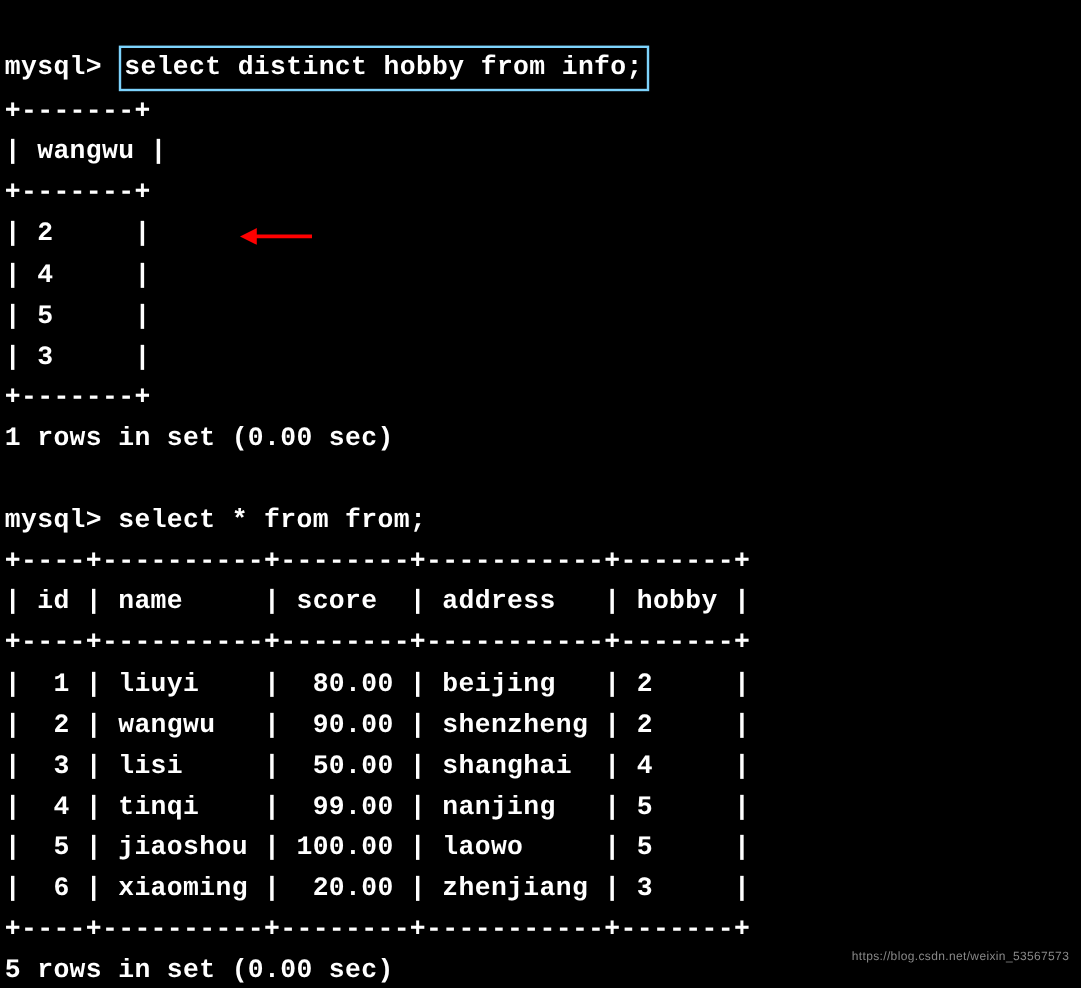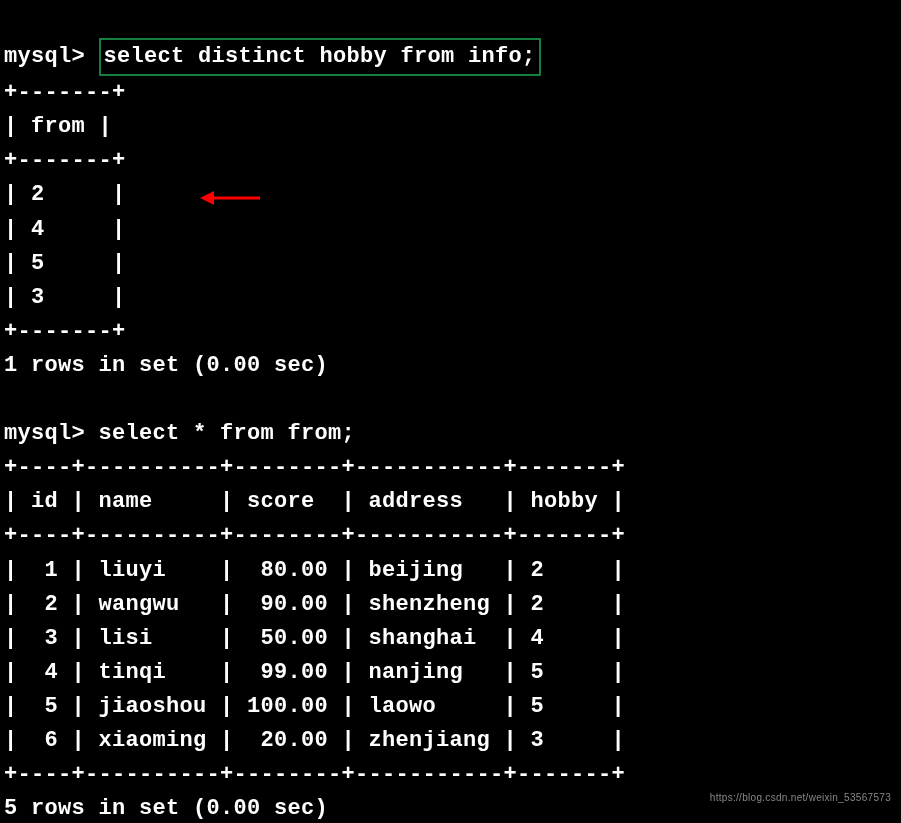--- a/index.html
+++ b/index.html
@@ -17,21 +17,21 @@
       width: 901px;
       height: 823px;
       position: relative;
       letter-spacing: 0.3px;
       font-weight: bold;
     }
     .terminal {
       white-space: pre;
     }
     .highlighted-cmd {
-      border: 2px solid #15803d;
+      border: 2px solid #7dd3fc;
       padding: 0 3px;
       display: inline-block;
     }
     .arrow-icon {
       display: inline-block;
       color: #ff0000;
       position: absolute;
       left: 200px;
       top: 180px;
       font-size: 28px;
@@ -49,21 +49,21 @@
       font-weight: normal;
       font-family: Arial, sans-serif;
     }
   </style>
 </head>
 <body>
 
 <div class="terminal">
 <span>mysql&gt;</span> <span class="highlighted-cmd">select distinct hobby from info;</span>
 <span>+-------+</span>
-<span>| from |</span>
+<span>| wangwu |</span>
 <span>+-------+</span>
 <span>| 2     |</span>
 <span>| 4     |</span>
 <span>| 5     |</span>
 <span>| 3     |</span>
 <span>+-------+</span>
 <span>1 rows in set (0.00 sec)</span>
 
 <span>mysql&gt;</span> <span>select * from from;</span>
 <span>+----+----------+--------+-----------+-------+</span>

